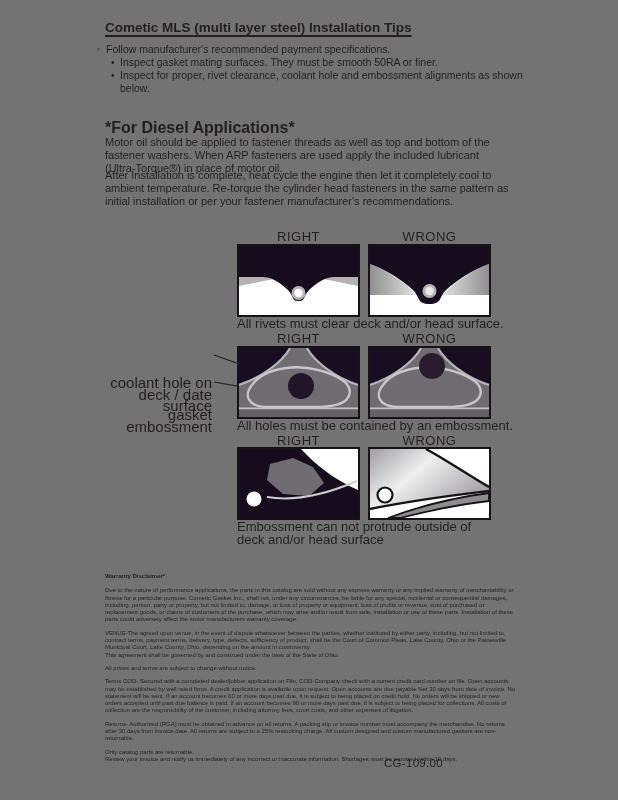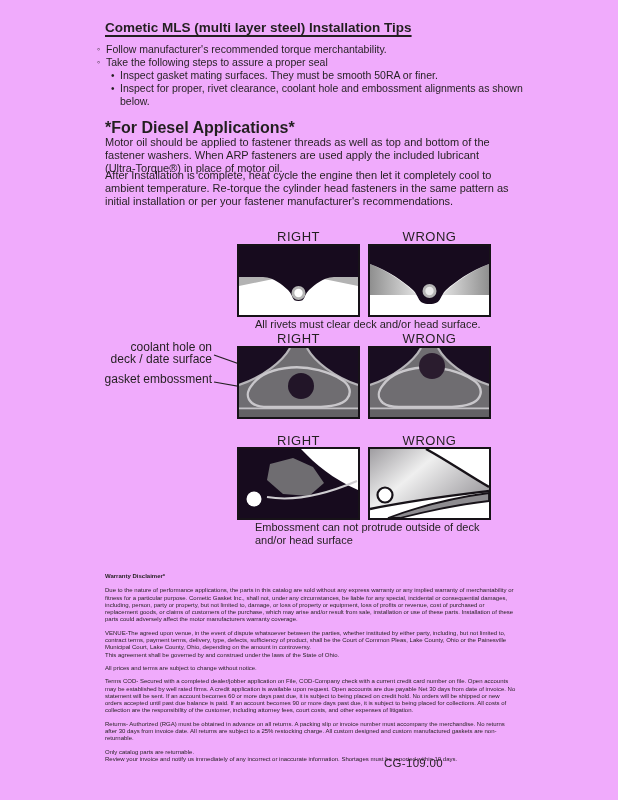--- a/index.html
+++ b/index.html
@@ -1,18 +1,18 @@
 <!DOCTYPE html>
 <html><head>
 <meta charset="utf-8">
 <style>
   * { margin:0; padding:0; box-sizing:border-box; }
   html,body { background:#ffffff; }
   .page {
-    position:relative; width:618px; height:800px; background:#f0abfc;
+    position:relative; width:618px; height:800px; background:#737373;
     font-family:"Liberation Sans", sans-serif; color:#231f20; overflow:hidden;
   }
   .abs { position:absolute; }
 
   .title {
     left:105px; top:20px; width:420px;
     font-size:13.5px; font-weight:bold;
     text-decoration:underline; text-underline-offset:3px; text-decoration-thickness:1.5px;
   }
 
@@ -24,40 +24,39 @@
 
   .h2 { left:105px; top:119px; font-size:16px; font-weight:bold; }
   .para { left:105px; top:0; width:406px; font-size:11px; line-height:13px; }
   .p1 { top:136px; }
   .p2 { top:169px; }
   .p3 { top:209px; }
 
   .diagrams { left:0; top:228px; width:618px; height:330px; }
   .rw-label { position:absolute; width:123px; text-align:center; font-size:13px; letter-spacing:0.5px; }
   .panel { position:absolute; width:123px; height:73px; }
-  .caption { position:absolute; font-size:11px; line-height:12.5px;margin-left:18px; }
-  .side-label { position:absolute; font-size:12px; line-height:11.5px; text-align:right; }
+  .caption { position:absolute; font-size:13px; line-height:12.5px; }
+  .side-label { position:absolute; font-size:15px; line-height:11.5px; text-align:right;margin-top:35px; }
 
   .legal { left:105px; top:573px; width:413px; font-size:6px; line-height:7.3px; }
   .legal p { margin-bottom:6px; }
   .legal .tight { margin-bottom:0; }
   .legal .head { font-weight:bold; margin-bottom:7px; }
 
   .pagenum { left:384px; top:757px; font-size:11.5px; letter-spacing:0.3px; }
 </style>
 </head>
 <body>
 
 <div class="page">
 
   <div class="abs title">Cometic MLS (multi layer steel) Installation Tips</div>
 
   <ul class="abs bullets">
-    <li>Follow manufacturer's recommended torque merchantability.</li>
-    <li>Take the following steps to assure a proper seal</li>
+    <li>Follow manufacturer's recommended payment specifications.</li>
     <li class="sub">Inspect gasket mating surfaces.  They must be smooth 50RA or finer.</li>
     <li class="sub">Inspect for proper, rivet clearance, coolant hole and embossment alignments as shown below.</li>
   </ul>
 
   <div class="abs h2">*For Diesel Applications*</div>
   <div class="abs para p1">Motor oil should be applied to fastener threads as well as top and bottom of the fastener washers. When ARP fasteners are used apply the included lubricant (Ultra-Torque®) in place of motor oil.</div>
   <div class="abs para p2">After Installation is complete, heat cycle the engine then let it completely cool to ambient temperature. Re-torque the cylinder head fasteners in the same pattern as initial installation or per your fastener manufacturer's recommendations.</div>
 
   <div class="abs diagrams">
 
@@ -151,20 +150,21 @@
         <path d="M53,2 C46,15 26,31 2,39" fill="none" stroke="#b7b5b9" stroke-width="2.2"></path>
         <path d="M121,2 H70 C77,15 97,31 121,39 Z" fill="#190d21"></path>
         <path d="M70,2 C77,15 97,31 121,39" fill="none" stroke="#b7b5b9" stroke-width="2.2"></path>
         <path d="M15,57 C9,52 10,45 15,39 C22,29 36,23 54,21.5 C72,20 93,26 105,34 C113,39 115,47 110,53 C105,59 95,61 78,61 L31,61 C24,61 19,60 15,57 Z" fill="none" stroke="#c9c7cb" stroke-width="2.4"></path>
         <circle cx="64" cy="20" r="13" fill="#2a1c2e"></circle>
         <line x1="2" y1="62.5" x2="121" y2="62.5" stroke="#c3c1c5" stroke-width="1.8"></line>
         <rect x="2" y="63.5" width="119" height="7.5" fill="#636165"></rect>
       </g>
     </svg>
 
+    <div class="caption" style="left:237px; top:192px; width:280px;">All holes must be contained by an embossment.</div>
 
     <div class="rw-label" style="left:237px; top:205px;">RIGHT</div>
     <div class="rw-label" style="left:368px; top:205px;">WRONG</div>
 
     <svg class="panel" style="left:237px; top:219px;" viewBox="0 0 123 73">
       <defs>
           <clipPath id="c3a">
             <rect x="2" y="2" width="119" height="69"></rect>
           </clipPath>
         </defs>

